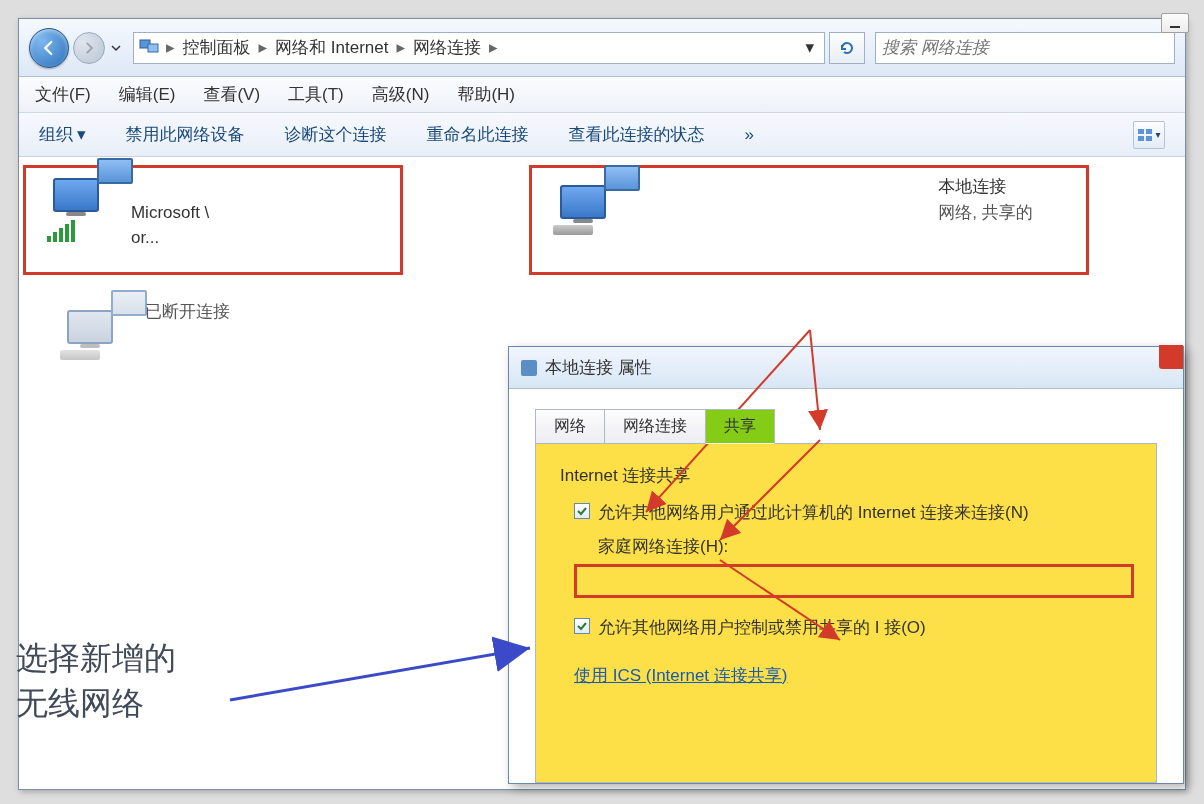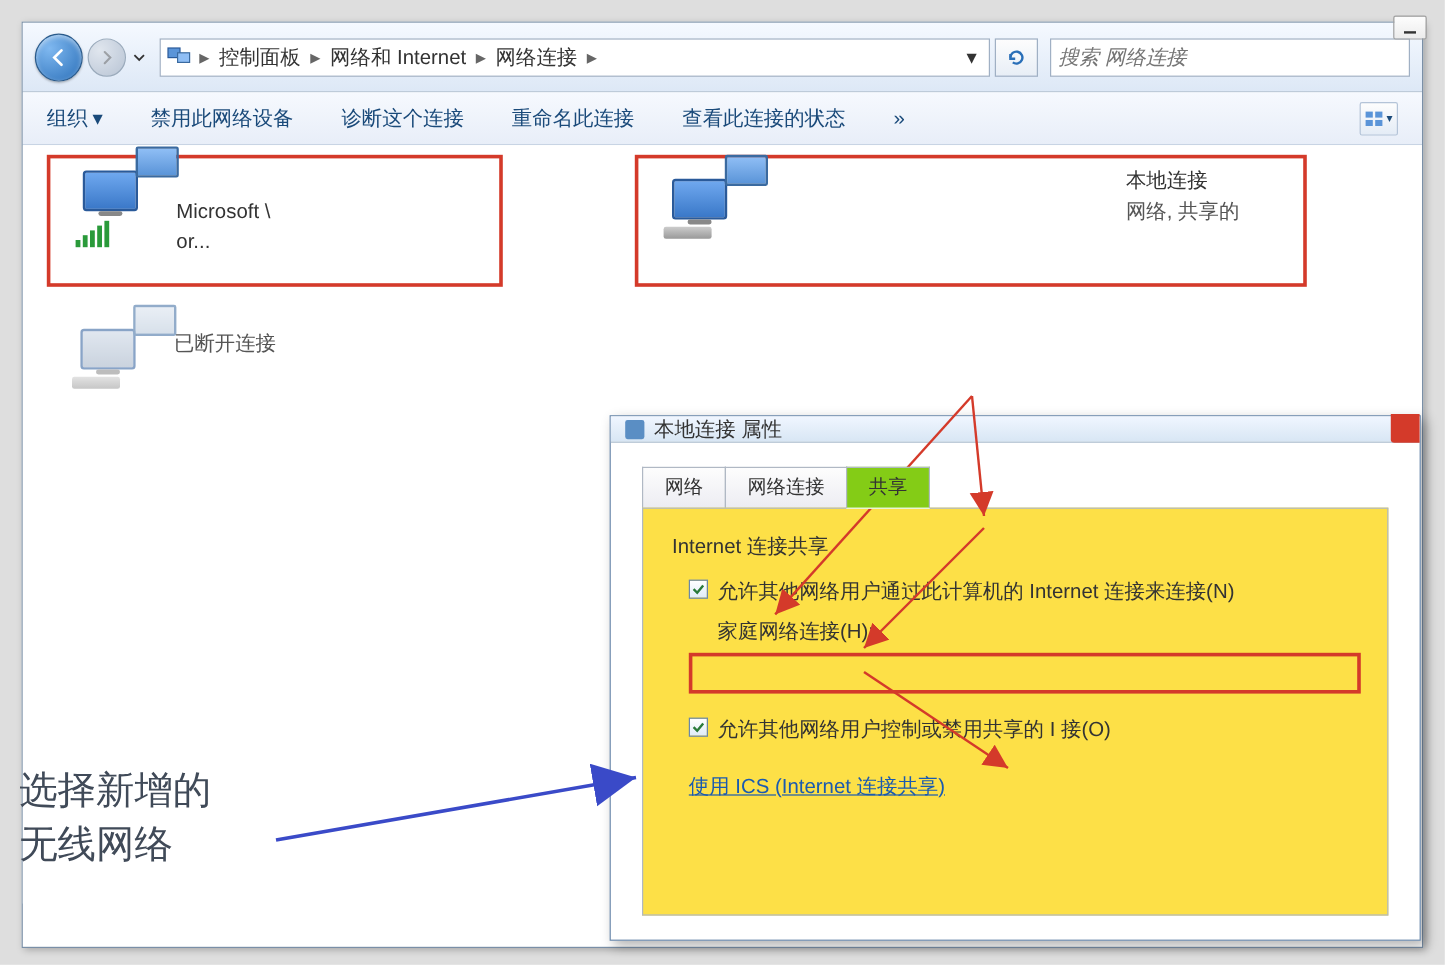--- a/index.html
+++ b/index.html
@@ -77,23 +77,23 @@
 .cmd-right { margin-left: auto; display:flex; align-items:center; gap:18px;}
 .view-btn { width:32px; height:28px; background:linear-gradient(#fdfdfd,#e4ecf6); border:1px solid #b4c4d8; border-radius:2px; display:flex;align-items:center;justify-content:center;}
 
 .content {
   position: relative; height: calc(100% - 138px); background: #fff; padding: 18px 24px;
 }
 
 .conn-item {
   position: absolute; display: flex; align-items: flex-start; padding: 6px;
 }
-.conn-item.sel1 { left: 20px; top: 8px; width: 380px; height: 110px; border: 3px solid #d43a2a; }
+.conn-item.sel1 { left: 4px; top: 8px; width: 380px; height: 110px; border: 3px solid #d43a2a; }
 .conn-item.sel2 { left: 510px; top: 8px; width: 560px; height: 110px; border: 3px solid #d43a2a; justify-content: space-between; }
-.conn-item.third { left: 20px; top: 136px; width: 380px; align-items: center; }
+.conn-item.third { left: 20px; top: 136px; width: 380px; }
 
 .conn-icon {
   width: 90px; height: 72px; display:flex; align-items:center; justify-content:center; flex-direction:column;
 }
 .monitor { width: 46px; height: 34px; background: linear-gradient(#6fa8ef,#3a78c8); border: 2px solid #2a5a9a; border-radius: 3px; position:relative;}
 .monitor::after { content:""; position:absolute; bottom:-6px; left:50%; transform:translateX(-50%); width:20px; height:4px; background:#888; border-radius:2px;}
 .monitor2 { width: 36px; height: 26px; background: linear-gradient(#8fbef5,#5a94d8); border: 2px solid #3a6aa0; border-radius: 2px; position:absolute; margin-left:24px; margin-top:-12px;}
 .sig-bars { display:flex; align-items:flex-end; gap:2px; margin-top:8px; margin-left:-30px;}
 .sig-bars span { width:4px; background:#2a9a3a; }
 .sig-bars span:nth-child(1){height:6px;} .sig-bars span:nth-child(2){height:10px;} .sig-bars span:nth-child(3){height:14px;} .sig-bars span:nth-child(4){height:18px;} .sig-bars span:nth-child(5){height:22px;}
@@ -103,21 +103,21 @@
 .conn-text .blur { color: transparent; text-shadow: 0 0 8px #999; }
 .conn-text .name { color: #333; }
 .conn-text .sub { color: #555; }
 
 
 .dlg {
   position: absolute; left: 508px; top: 346px; width: 676px; height: 438px;
   background: #fff; border: 1px solid #6a88aa; box-shadow: 4px 4px 10px rgba(0,0,0,0.3);
 }
 .dlg-title {
-  height: 22px; background: linear-gradient(#f0f6ff,#d8e6f4); border-bottom:1px solid #b0c0d0;
+  height: 42px; background: linear-gradient(#f0f6ff,#d8e6f4); border-bottom:1px solid #b0c0d0;
   display:flex; align-items:center; padding: 0 12px; font-size: 17px; color:#333;
 }
 .dlg-title .ticon { width:16px; height:16px; margin-right:8px; background:#5a8ec4; border-radius:2px;}
 .dlg-close { position:absolute; right:0; top:-2px; width:24px; height:24px; background:#d43a2a; border-radius:0 0 0 3px;}
 
 .tabs { display:flex; padding: 20px 0 0 26px; }
 .tab {
   padding: 6px 18px; font-size: 16px; color:#333;
   background: linear-gradient(#fdfdfd,#ececf2); border:1px solid #b0b8c4; border-bottom:none;
   margin-right: -1px;
@@ -199,20 +199,28 @@
           <path d="M3 8 A5 5 0 1 1 5 12" stroke="#2a6fb8" stroke-width="2" fill="none"></path>
           <path d="M3 5 L3 9 L7 9" stroke="#2a6fb8" stroke-width="2" fill="none"></path>
         </svg>
     </div>
 
     <div class="search-box">
       <input placeholder="搜索 网络连接" style="">
     </div>
   </div>
 
+  <div class="menu-bar">
+    <span class="menu-item">文件(F)</span>
+    <span class="menu-item">编辑(E)</span>
+    <span class="menu-item">查看(V)</span>
+    <span class="menu-item">工具(T)</span>
+    <span class="menu-item">高级(N)</span>
+    <span class="menu-item">帮助(H)</span>
+  </div>
 
   <div class="cmd-bar">
     <span class="cmd-item">
       <span>组织</span>
         <span class="dd">▾</span>
     </span>
     <span class="cmd-item">禁用此网络设备</span>
     <span class="cmd-item">诊断这个连接</span>
     <span class="cmd-item">重命名此连接</span>
     <span class="cmd-item">查看此连接的状态</span>

